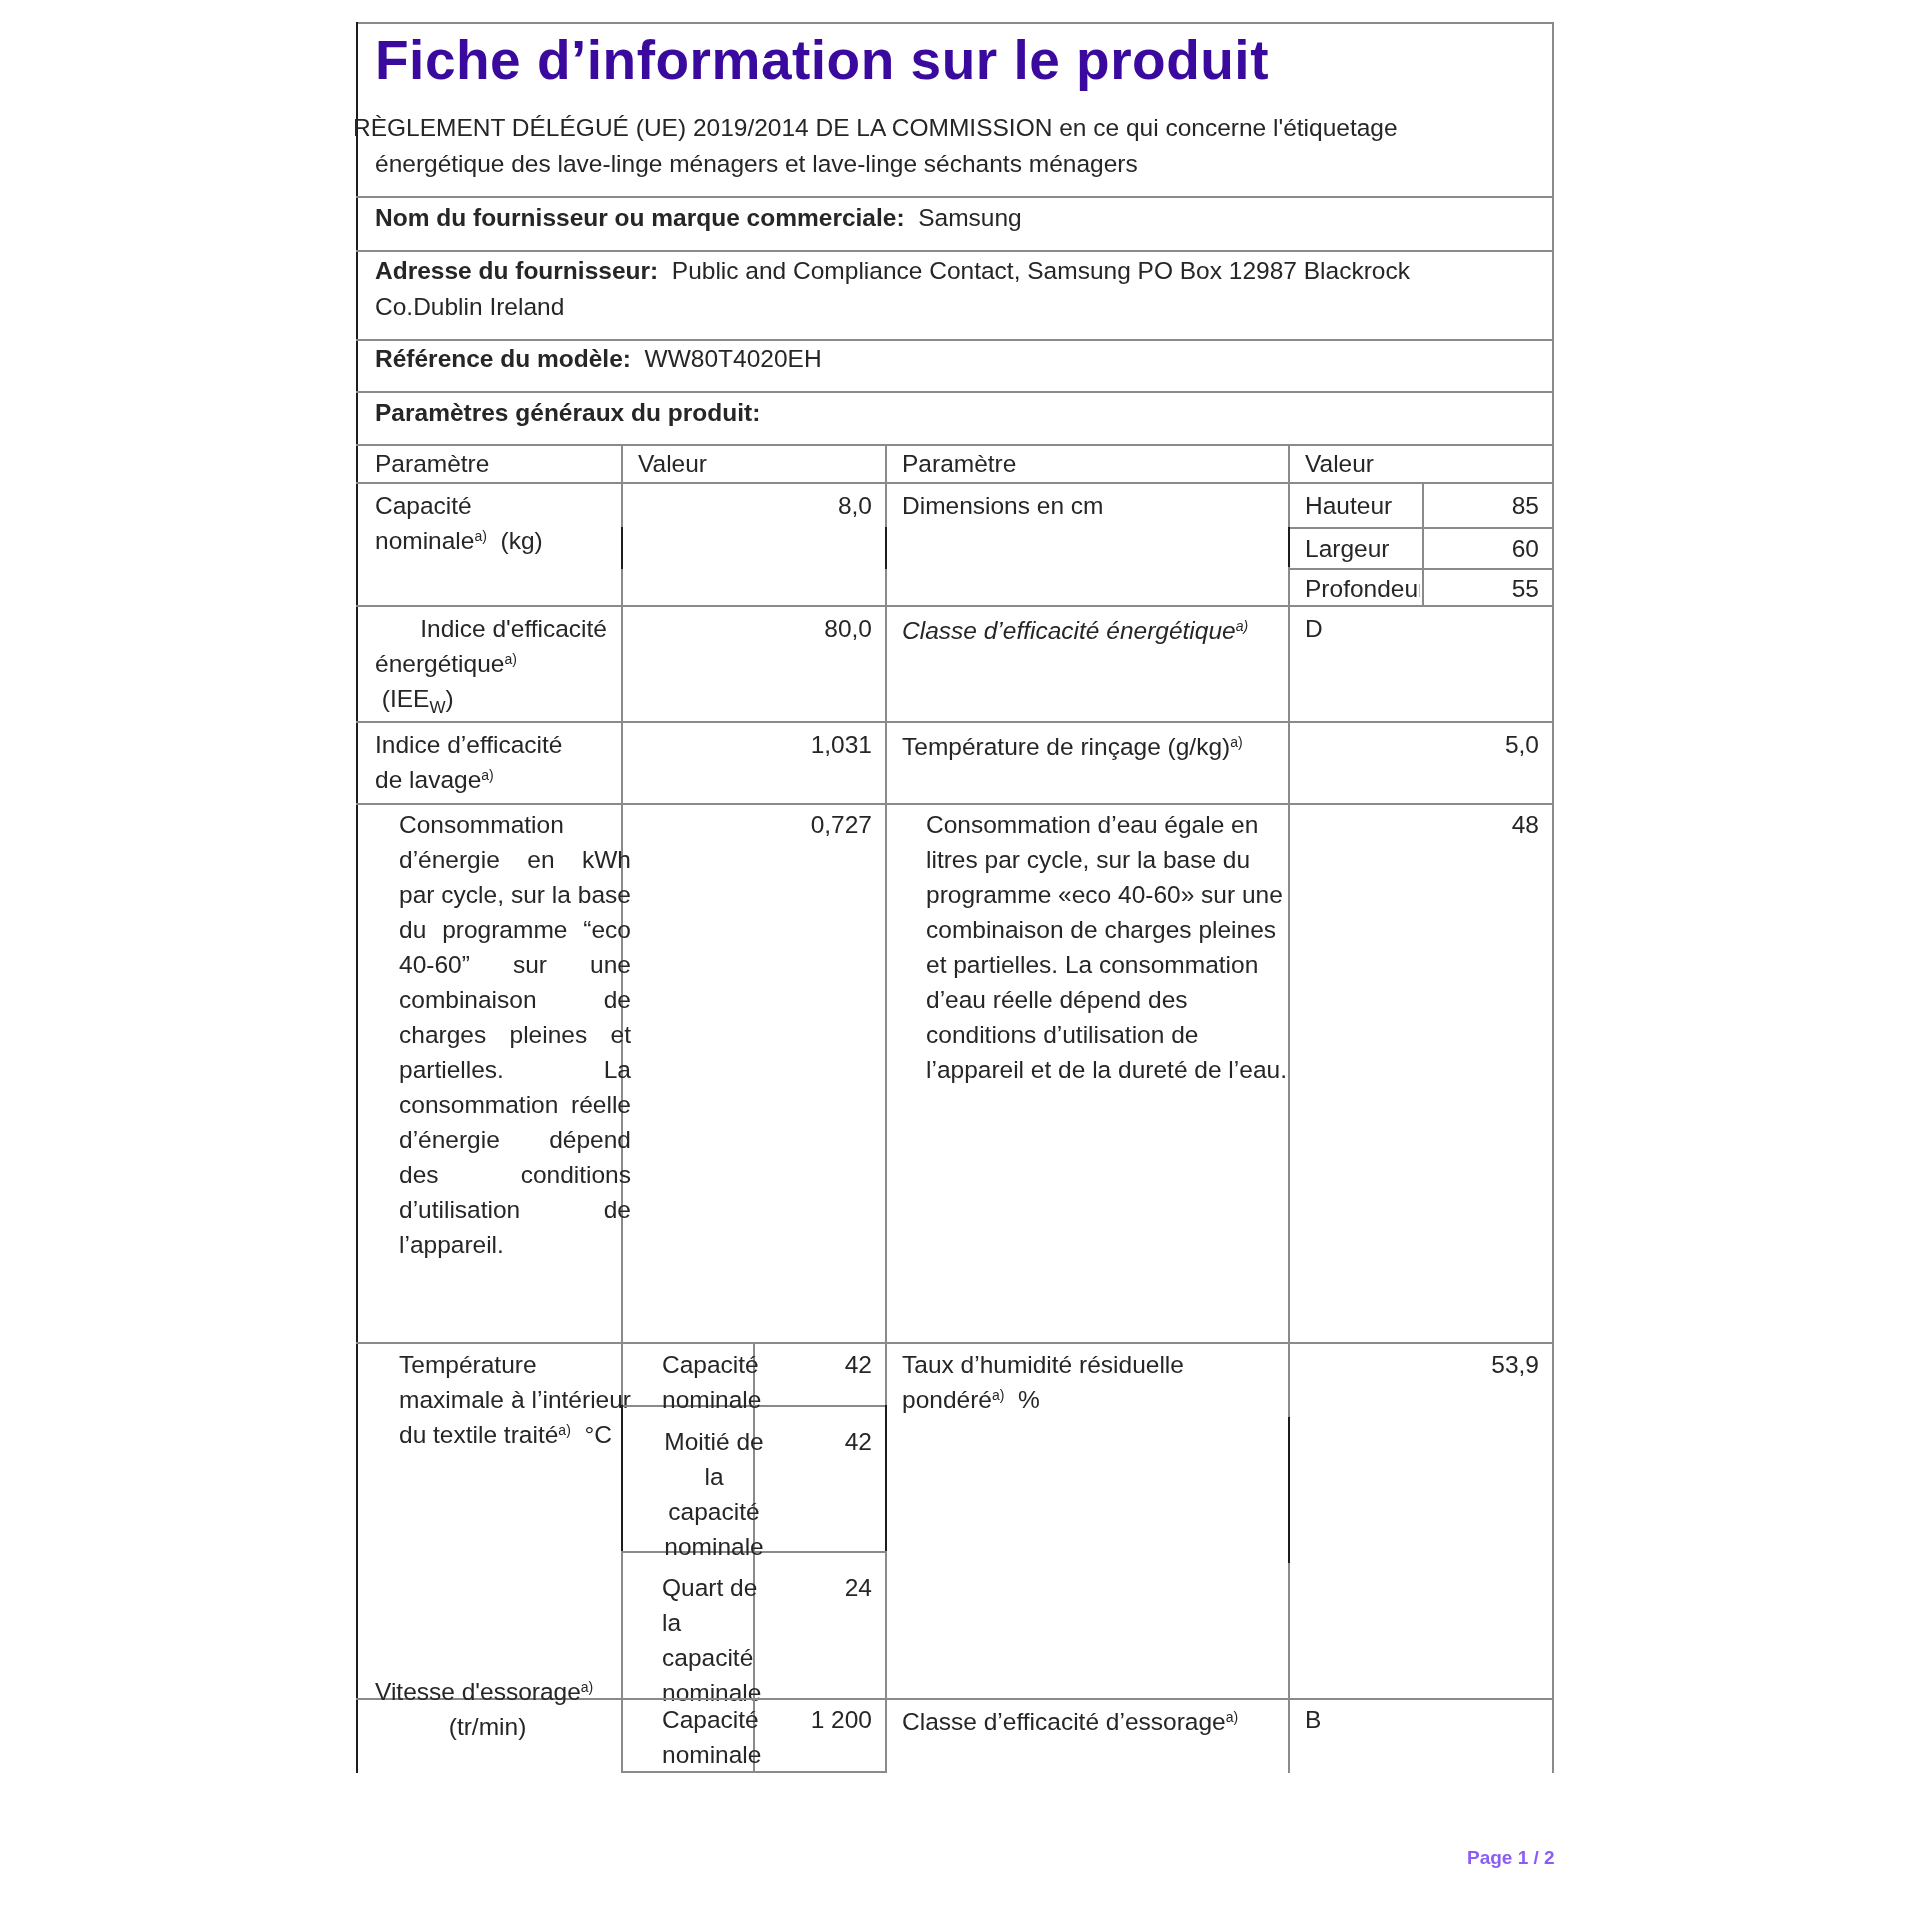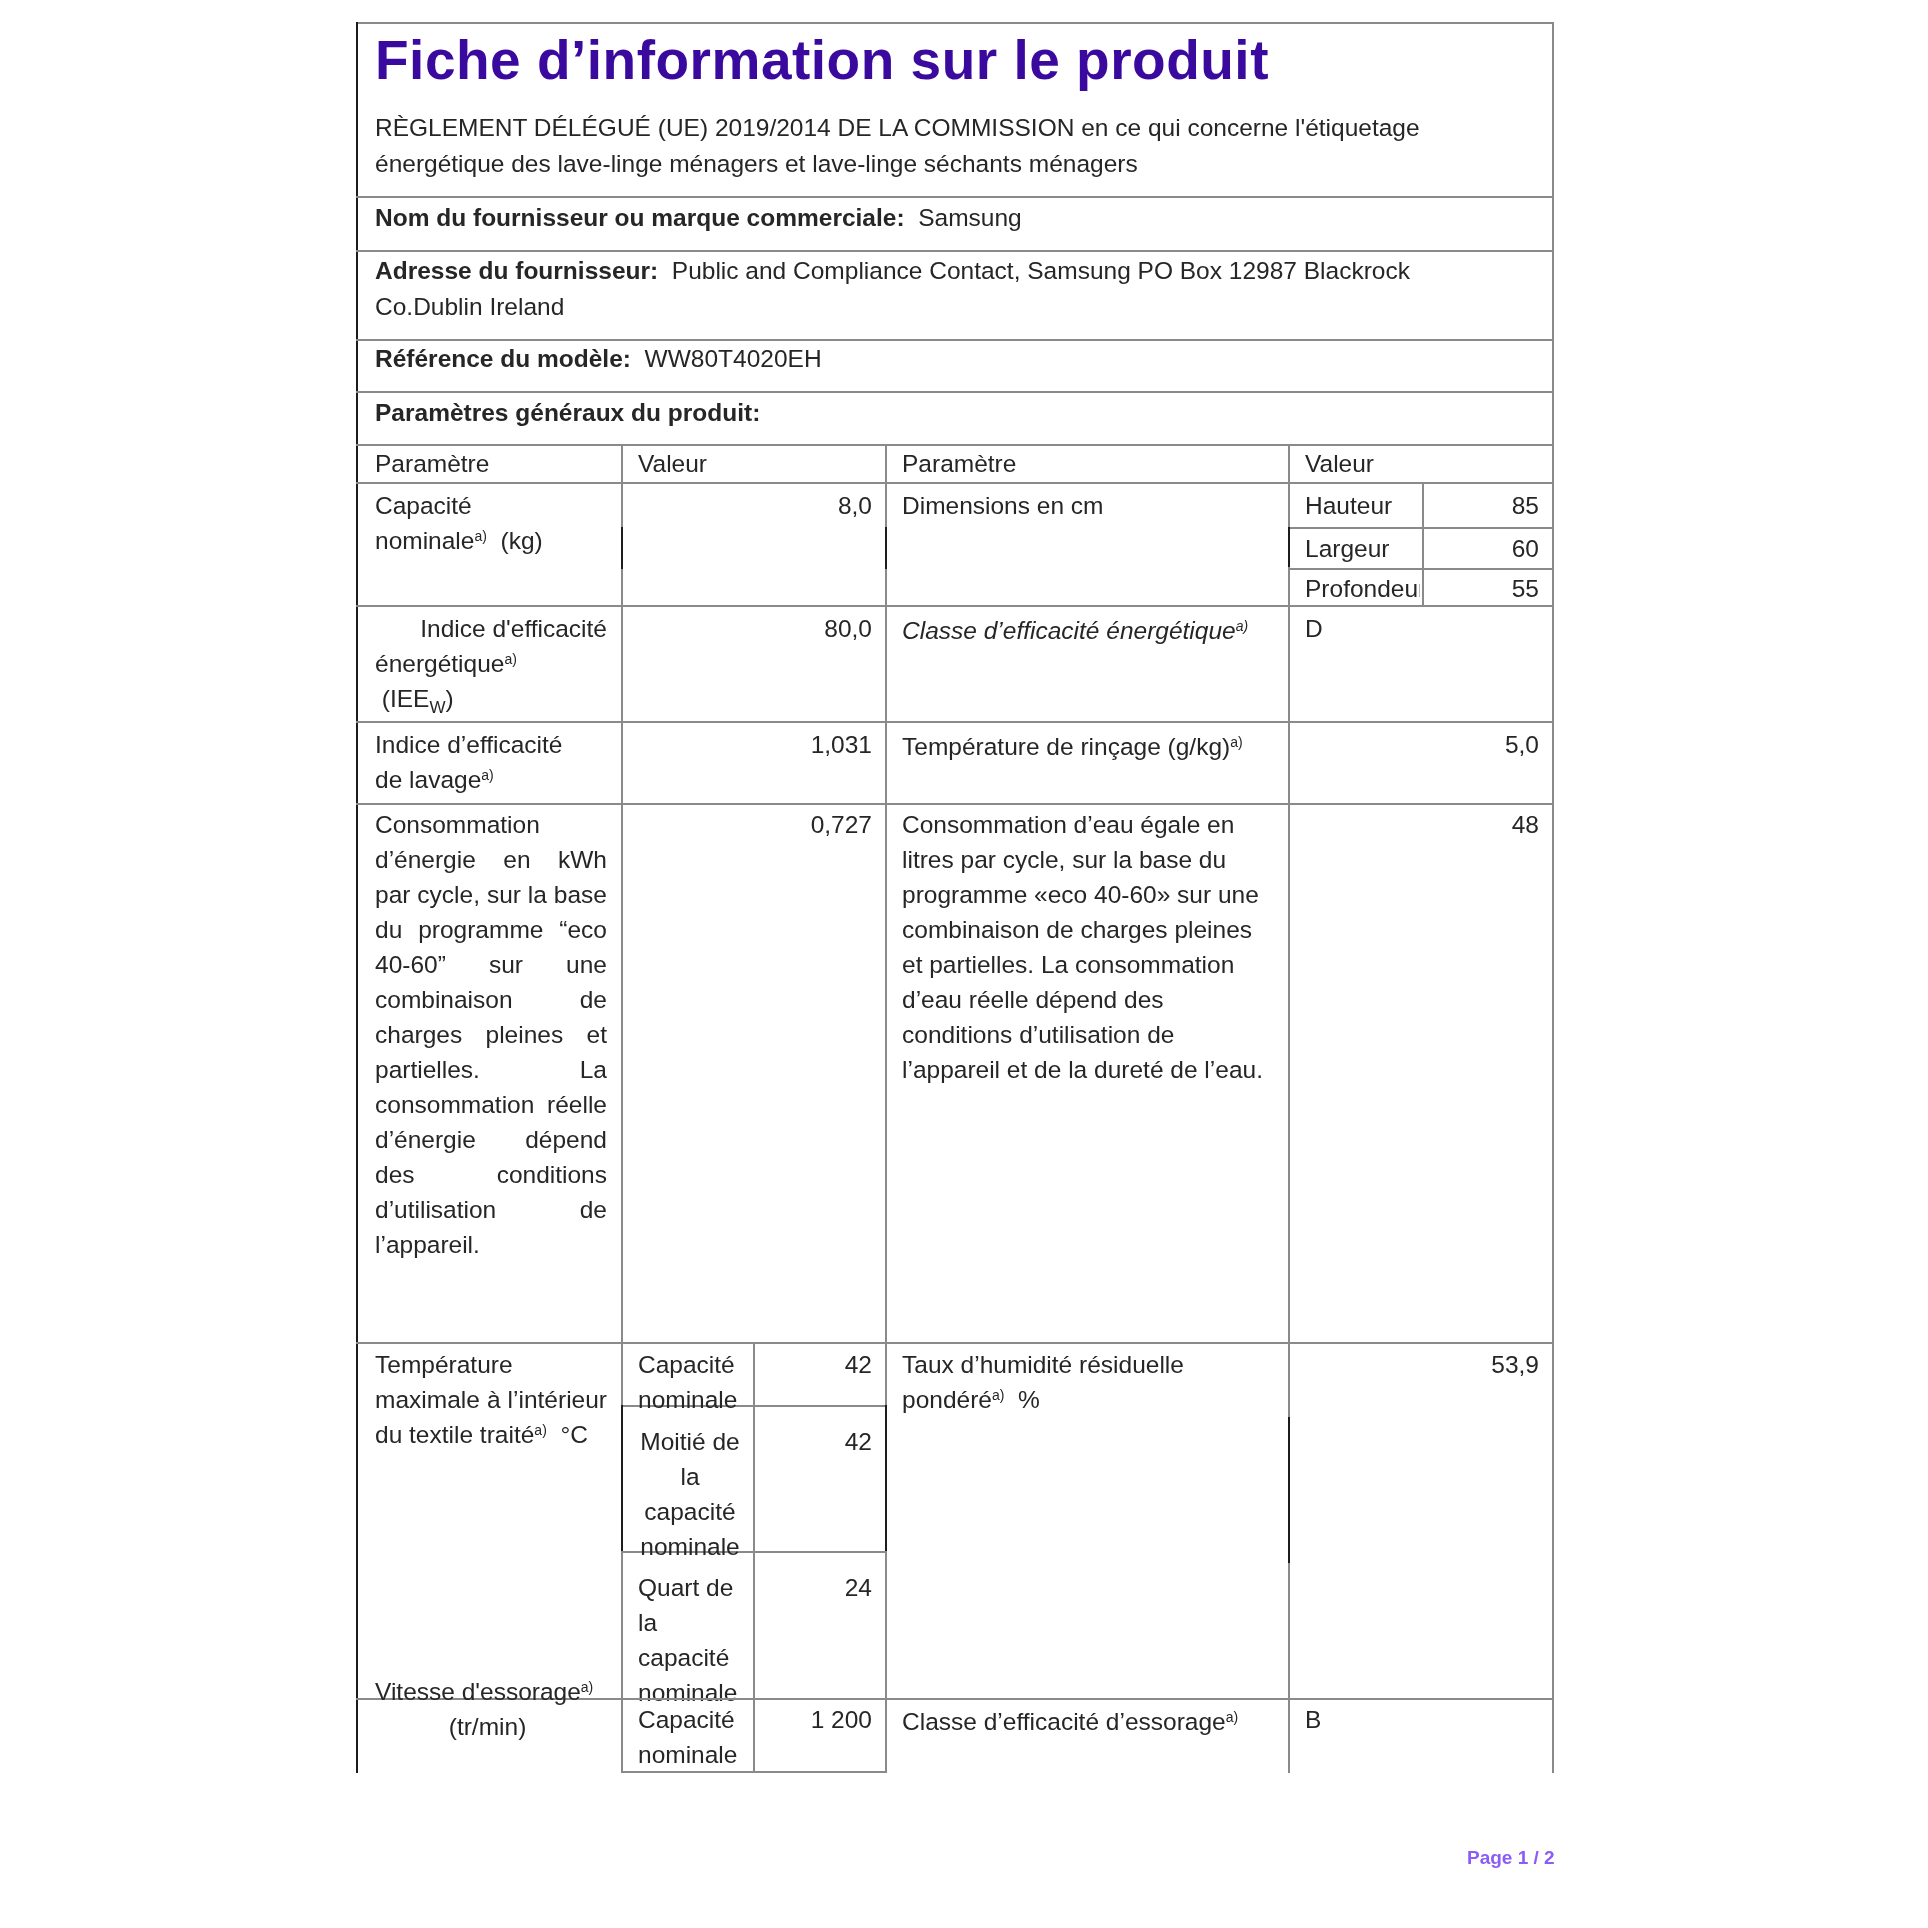--- a/index.html
+++ b/index.html
@@ -2,39 +2,39 @@
 <html style="font-size:15px"><head>
 <meta charset="utf-8">
 <style>
   html, body { margin:0; padding:0; background:#ffffff; }
   body { width:1928px; height:1928px; position:relative; overflow:hidden;
          font-family:"Liberation Sans", sans-serif; color:#262626; }
   .line-h { position:absolute; height:1.9px; background:#8a8a8a; }
   .line-v { position:absolute; width:1.9px; background:#8a8a8a; }
   .dark { background:#1c1c1c; }
   .txt { position:absolute; font-size:24.5px; line-height:35px; white-space:nowrap; }
-  .wrap { white-space:normal; }
+  .wrap { white-space:normal;margin-left:24px; }
   .bold { font-weight:bold; }
   .right { text-align:right; }
   .title { position:absolute; left:375px; top:28px; font-size:55px; font-weight:bold;
            color:#3a0a9e; white-space:nowrap; letter-spacing:0.5px; }
   .just { text-align:justify; text-align-last:left; }
   sup { font-size:14px; vertical-align:top; position:relative; top:-3.8px; }
   sub { font-size:17px; }
   .footer { position:absolute; left:1467px; top:1847px; font-size:19px; font-weight:bold; color:#8b5cf6; }
 </style>
 </head>
 <body>
 
 <div class="line-h" style="left:356px;top:21.7px;width:1198px;"></div>
 <div class="line-v dark" style="left:356px;top:21.7px;height:1751px;"></div>
 <div class="line-v" style="left:1552px;top:21.7px;height:1751px;"></div>
 
 <div class="title">Fiche d’information sur le produit</div>
-<div class="txt" style="left:375px;top:110px;text-align:center;">RÈGLEMENT DÉLÉGUÉ (UE) 2019/2014 DE LA COMMISSION en ce qui concerne l'étiquetage</div>
+<div class="txt" style="left:353px;top:110px;text-align:center;">RÈGLEMENT DÉLÉGUÉ (UE) 2019/2014 DE LA COMMISSION en ce qui concerne l'étiquetage</div>
 <div class="txt" style="left:375px;top:146px;">énergétique des lave-linge ménagers et lave-linge séchants ménagers</div>
 <div class="line-h" style="left:356px;top:196px;width:1198px;"></div>
 
 <div class="txt" style="left:375px;top:200px;">
   <span class="bold">Nom du fournisseur ou marque commerciale:</span>&nbsp;
   <span>Samsung</span>
 </div>
 <div class="line-h" style="left:356px;top:250px;width:1198px;"></div>
 
 <div class="txt" style="left:375px;top:253px;">

